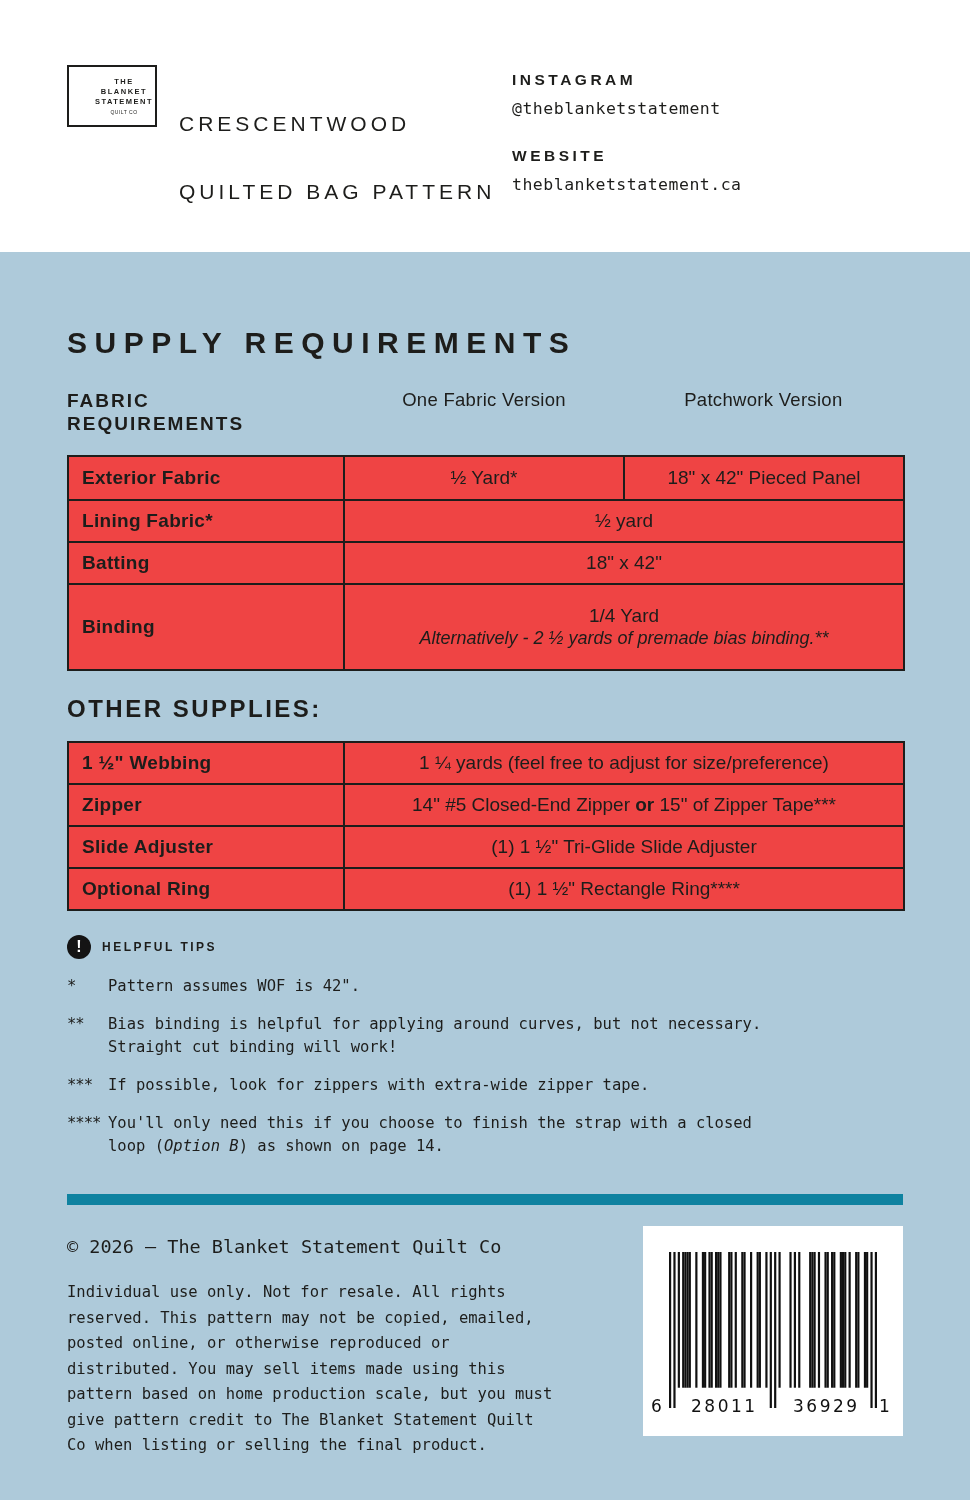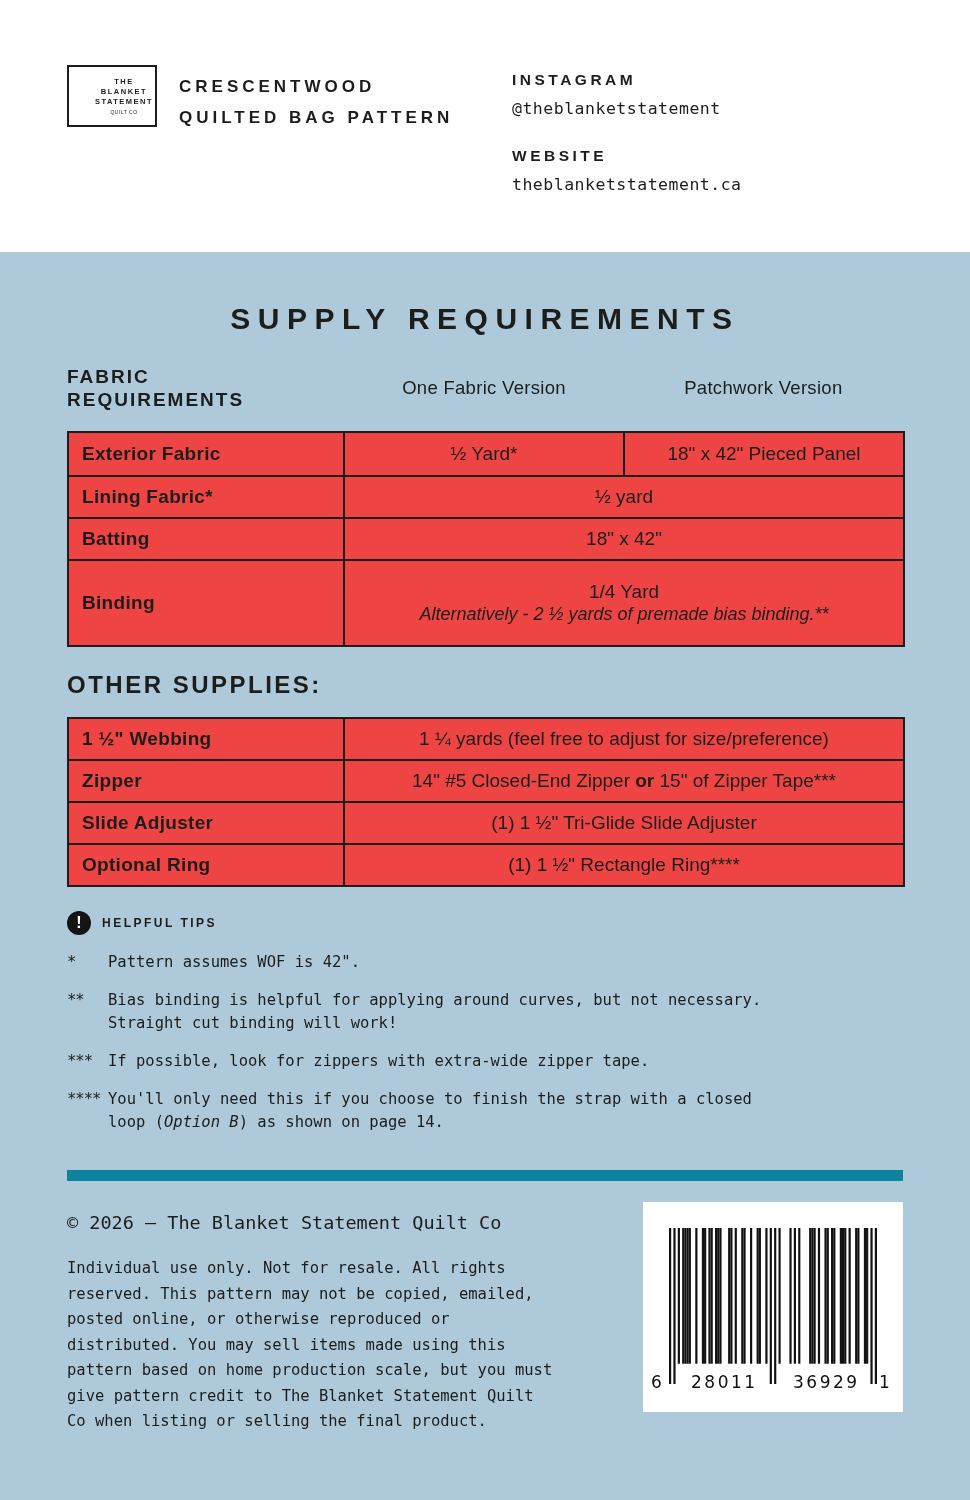--- a/index.html
+++ b/index.html
@@ -6,31 +6,31 @@
   .page{width:970px;height:1500px;background:#ffffff;color:#1d1d1b;
         font-family:"Liberation Sans",sans-serif;position:relative;overflow:hidden;}
 
   
   .header{height:252px;padding:65px 0 0 67px;box-sizing:border-box;position:relative;display:flex;}
   .logo-box{width:62px;height:58px;border:2px solid #1d1d1b;display:flex;flex-direction:column;
             align-items:center;justify-content:center;text-align:left;flex:none;padding-left:24px;}
   .logo-l{font-size:7.5px;font-weight:bold;letter-spacing:1.5px;line-height:10px;}
   .logo-s{font-size:5px;letter-spacing:0.5px;margin-top:2px;}
   .title-block{margin-left:22px;padding-top:6px;}
-  .title-line{font-size:17px;font-weight:bold;letter-spacing:4px;line-height:31px;white-space:nowrap;}
+  .title-line{font-size:21px;font-weight:normal;letter-spacing:4px;line-height:31px;white-space:nowrap;margin-top:37px;}
   .contact{position:absolute;left:512px;top:71px;}
   .contact-label{font-size:15.5px;font-weight:bold;letter-spacing:3.5px;}
   .contact-value{font-family:"DejaVu Sans Mono",monospace;font-size:16.5px;margin-top:10px;letter-spacing:0.5px;}
   .contact-group2{margin-top:29px;}
 
   
   .blue{background:#aecada;height:1248px;padding:0 67px;box-sizing:border-box;}
-  .supply-heading{font-size:30px;font-weight:bold;letter-spacing:7.5px;margin:0;padding-top:50px;white-space:nowrap;text-align:center;}
-
-  .fabric-header{display:flex;align-items:center;margin-top:29px;}
+  .supply-heading{font-size:30px;font-weight:bold;letter-spacing:7.5px;margin:0;padding-top:74px;white-space:nowrap;}
+
+  .fabric-header{display:flex;align-items:flex-start;margin-top:29px;}
   .fh-label{width:278px;font-size:19px;font-weight:bold;letter-spacing:2px;line-height:27px;}
   .fh-col{width:280px;text-align:center;font-size:18.5px;letter-spacing:0.3px;padding-bottom:1px;}
 
   table{border-collapse:collapse;width:836px;background:#ef4444;table-layout:fixed;}
   .t1{margin-top:20px;}
   .t2{margin-top:18px;}
   td{border:2px solid #1d1d1b;font-size:19px;padding:0;}
   td.lbl{font-weight:bold;padding-left:13px;letter-spacing:0.3px;}
   td.val{text-align:center;font-weight:normal;}
   .r44{height:44px}.r42{height:42px}.r86{height:86px}

